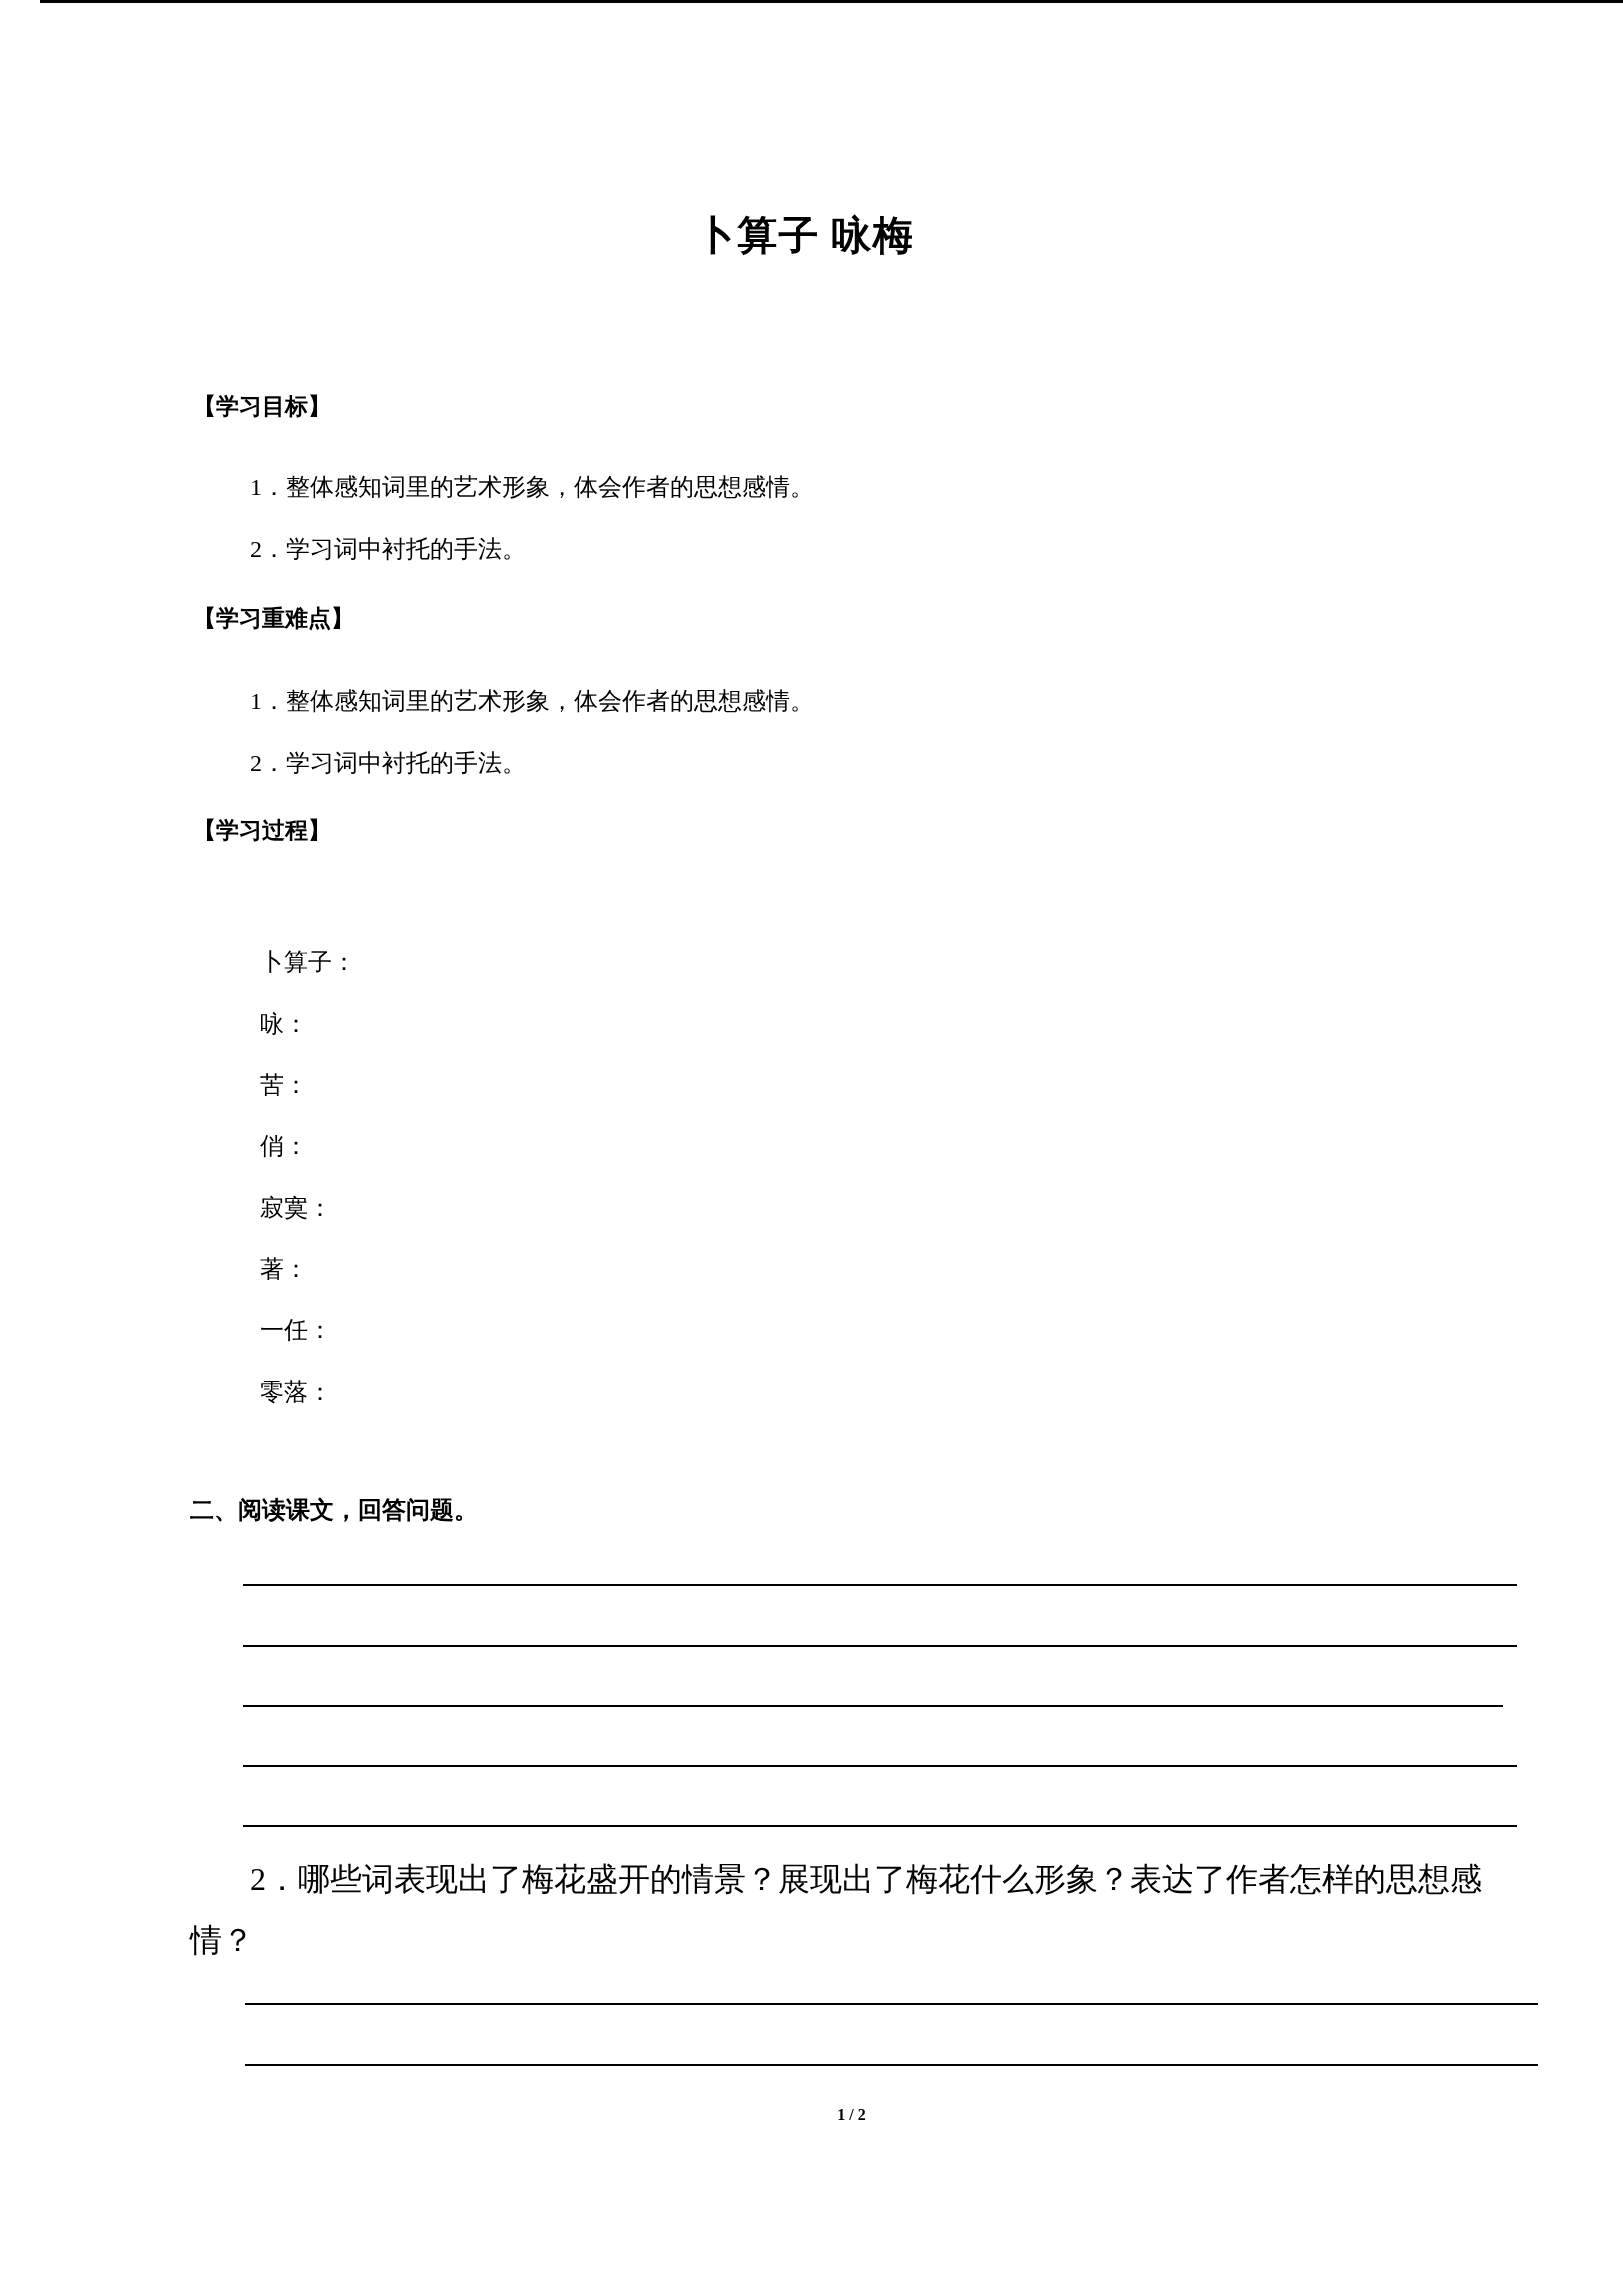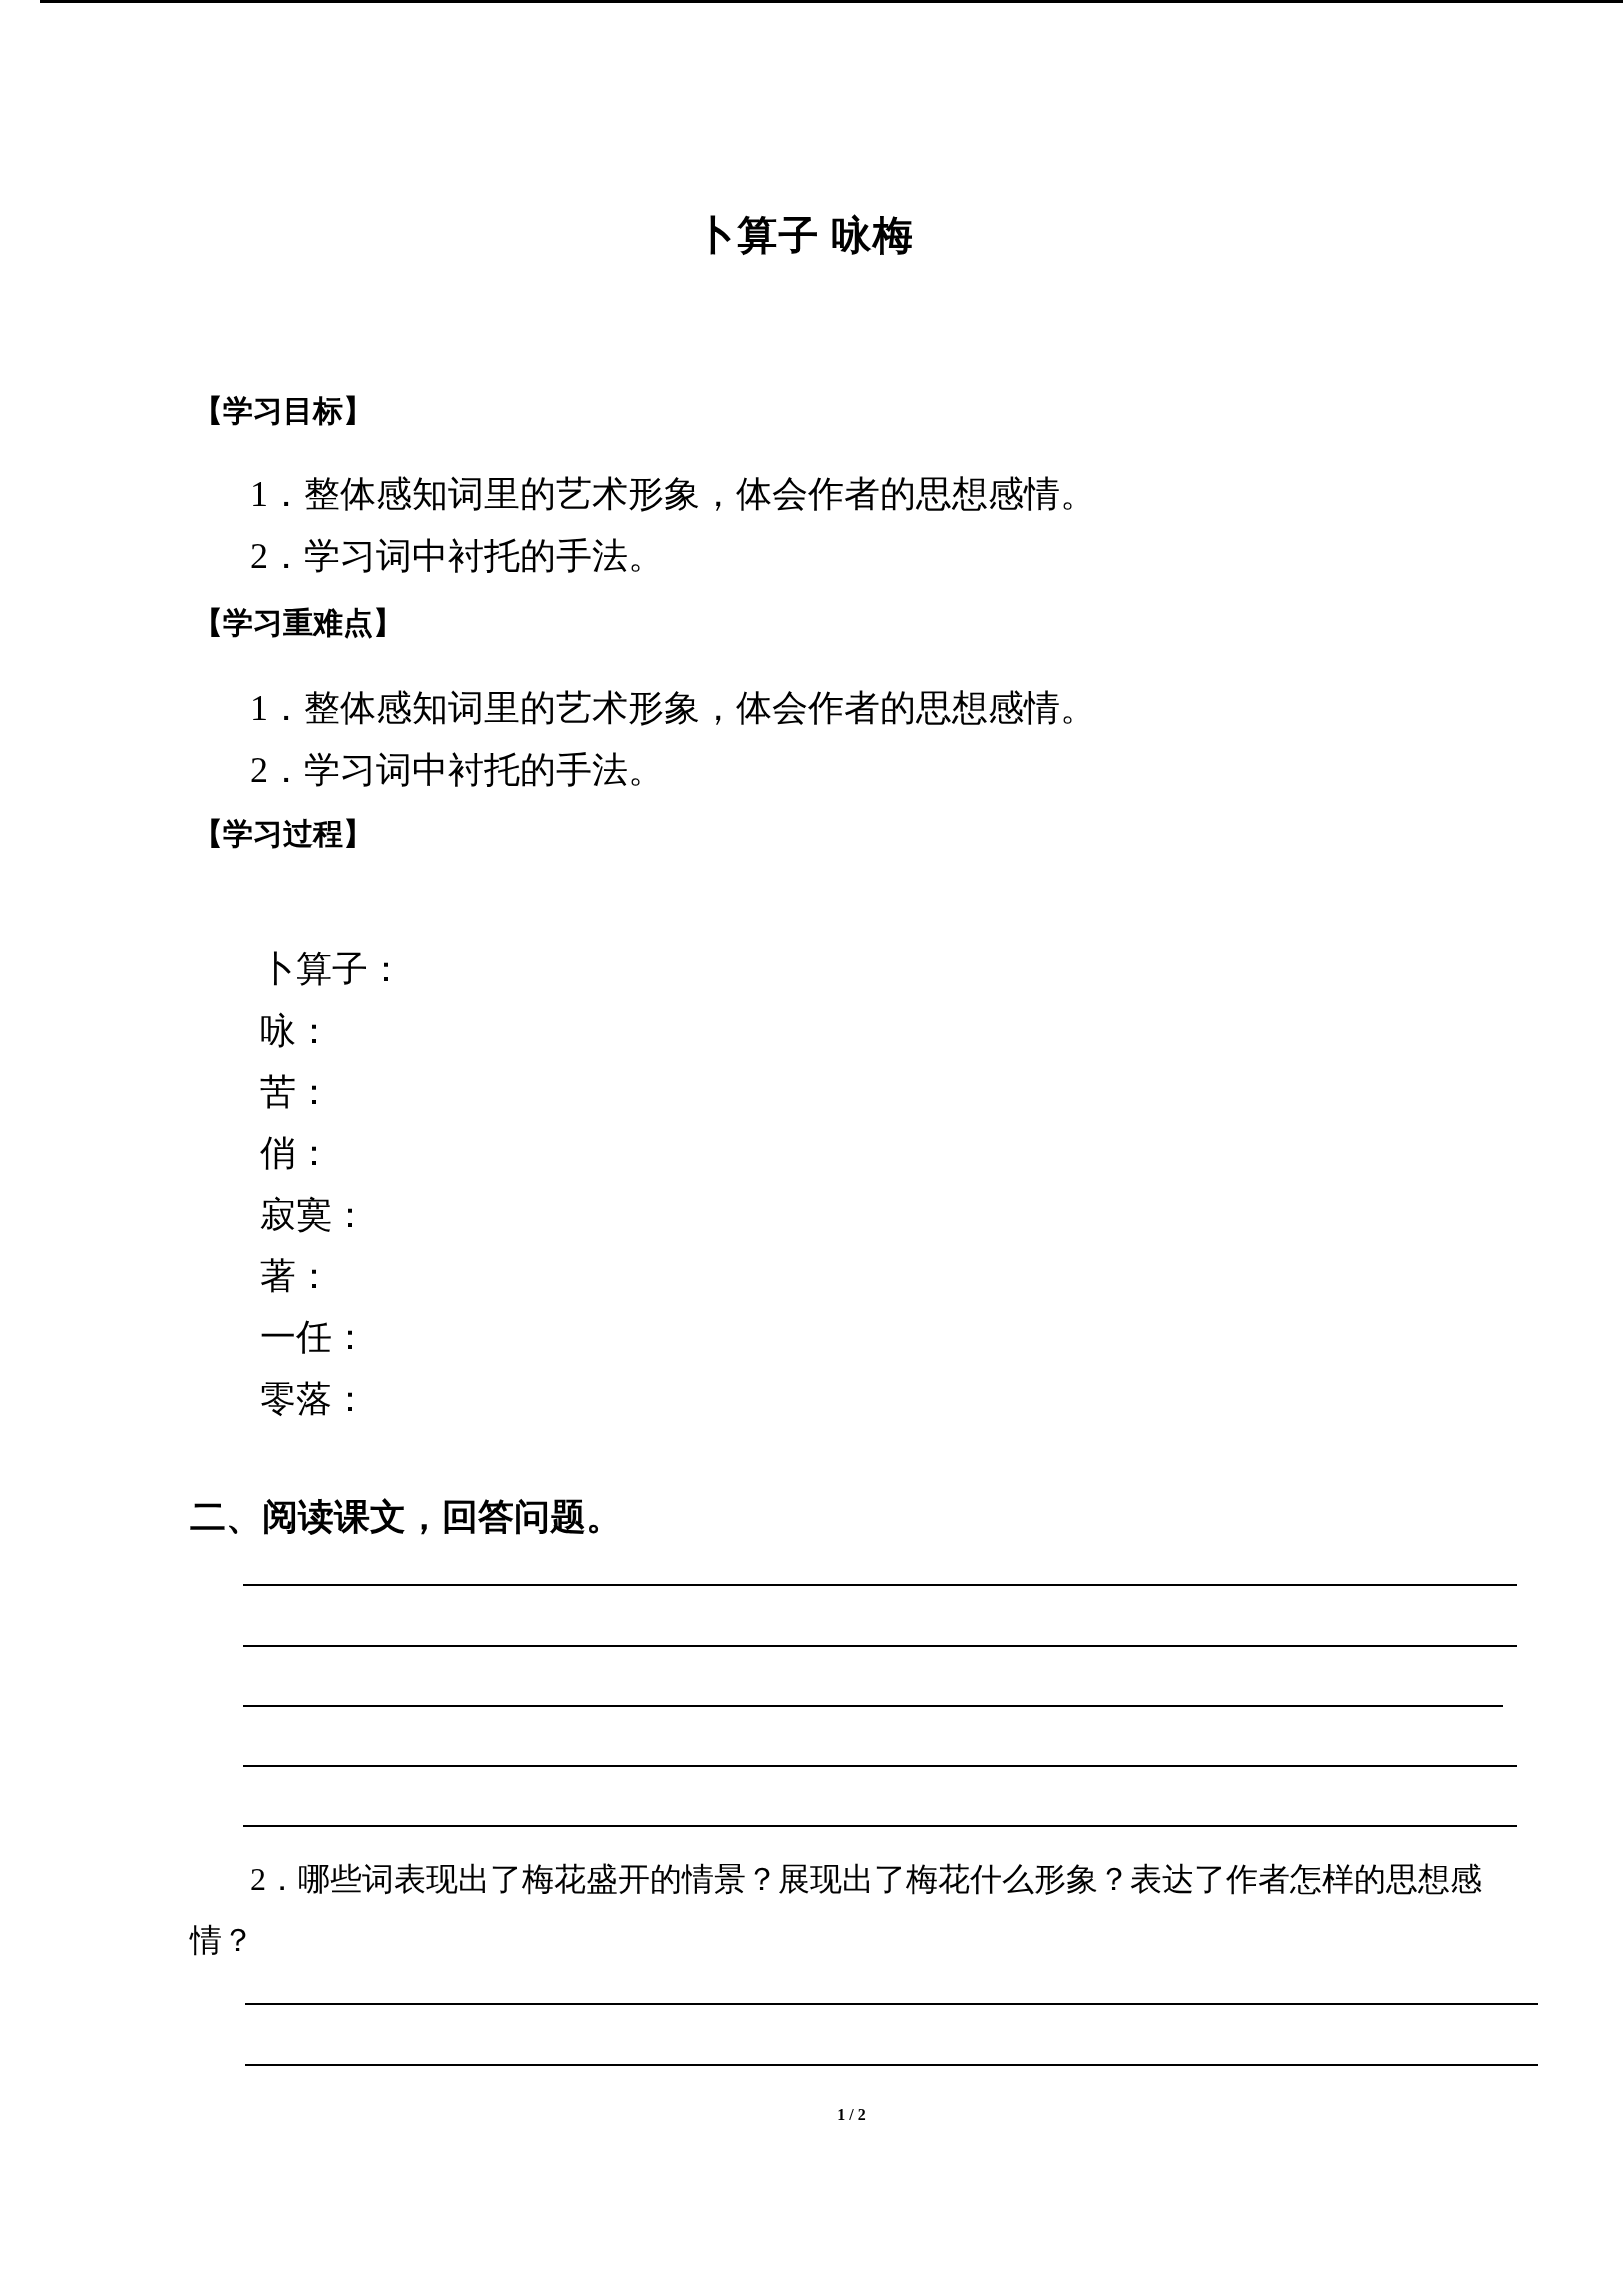--- a/index.html
+++ b/index.html
@@ -18,26 +18,26 @@
   }
   .doc-title{
     position:absolute;left:0;top:213px;width:1530px;
     text-align:center;
     font-size:40px;font-weight:bold;line-height:1.15;
     letter-spacing:1.4px;
     white-space:pre;
   }
   .sec-heading{
     position:absolute;
-    font-size:30px;font-weight:bold;line-height:1.15;
+    font-size:23px;font-weight:bold;line-height:1.15;
     white-space:pre;
   }
   .body-line{
     position:absolute;
-    font-size:36px;font-weight:normal;line-height:1.2;
+    font-size:24px;font-weight:normal;line-height:1.2;
     white-space:pre;
   }
   .wrap-para{
     position:absolute;
     font-size:32px;font-weight:normal;
     line-height:61px;
     text-indent:60px;
     white-space:normal;
   }
   .answer-line{

